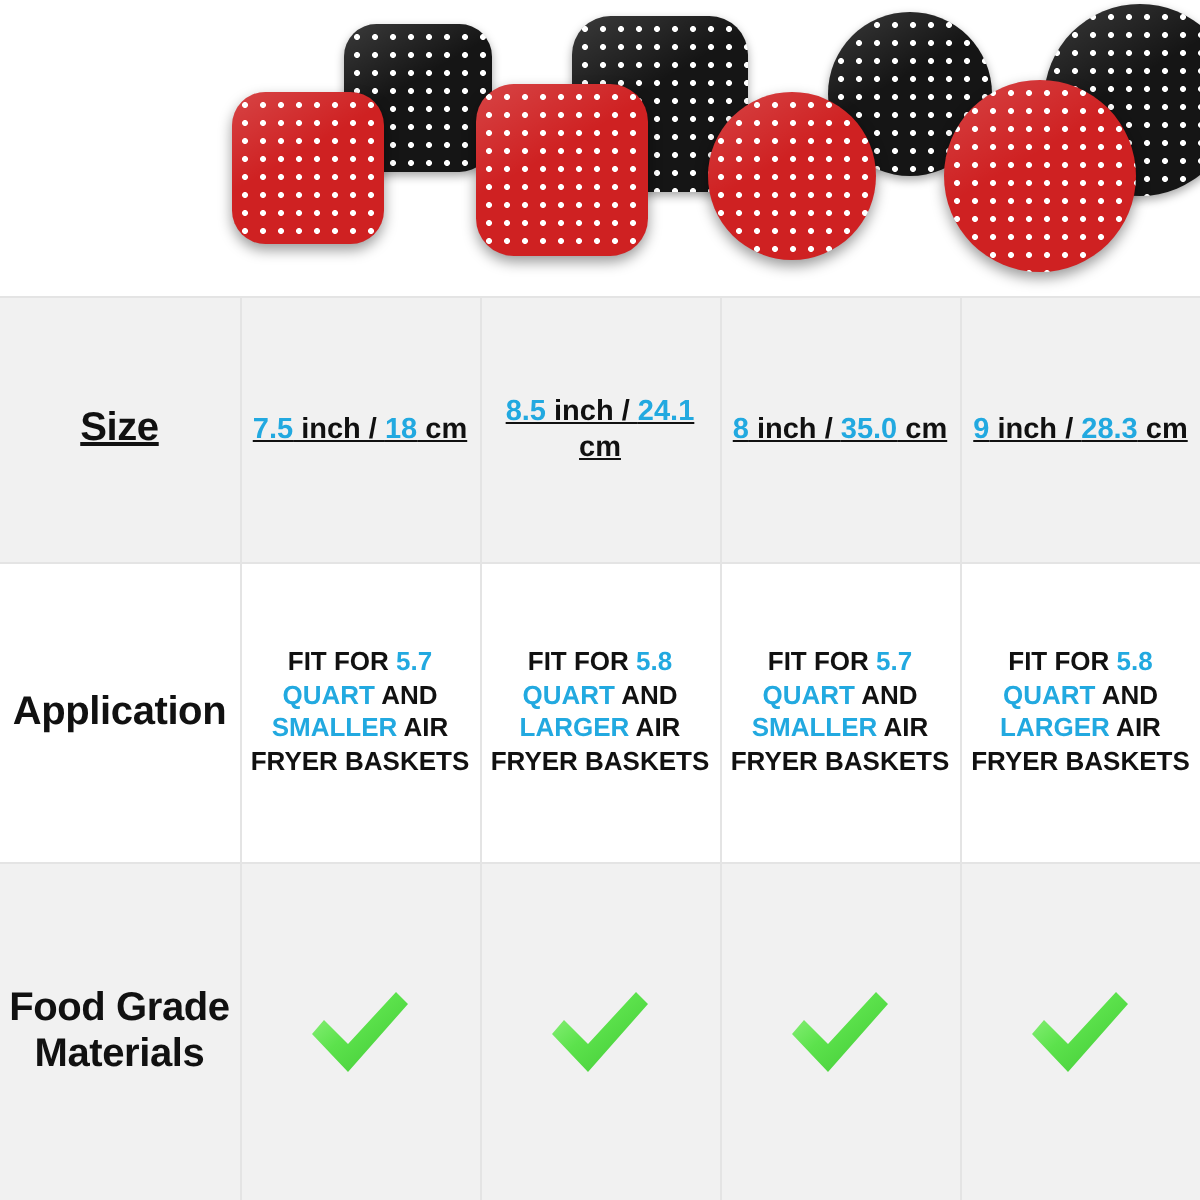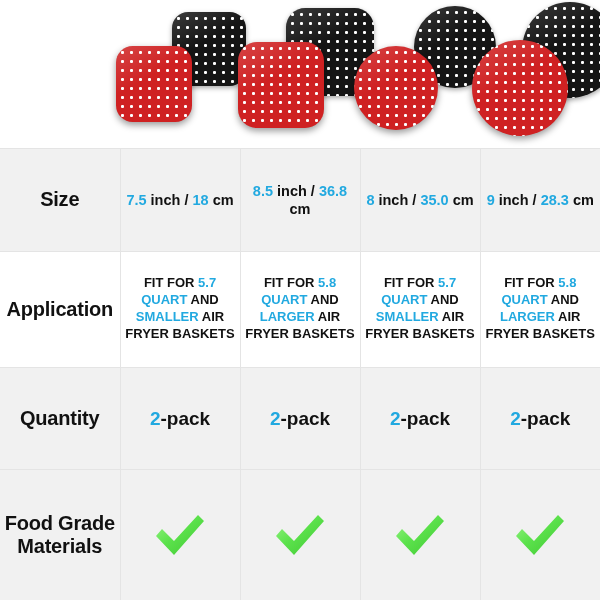--- a/index.html
+++ b/index.html
@@ -148,21 +148,21 @@
     color: #111111;
   }
   .cell-color {
     font-weight: bold;
     font-size: 14.5px;
     color: #111111;
   }
   .hl { color: #22a9e0; }
 
   
-  tr.r-size td  { height: 82px; }
+  tr.r-size td  { height: 82px; text-decoration: underline; }
   tr.r-app td   { height: 93px; }
   tr.r-qty td   { height: 82px; }
   tr.r-color td { height: 85px; }
   tr.r-food td  { height: 104px; }
 
   .check-wrap {
     display: flex;
     align-items: center;
     justify-content: center;
   }
@@ -201,40 +201,33 @@
       <col class="c-label">
       <col class="c-val">
       <col class="c-val">
       <col class="c-val">
       <col class="c-val">
     </colgroup>
     <tbody>
       <tr class="shade r-size">
         <td class="row-label">Size</td>
         <td class="cell-size"><span class="hl">7.5</span><span> inch / </span><span class="hl">18</span><span> cm</span></td>
-        <td class="cell-size"><span class="hl">8.5</span><span> inch / </span><span class="hl">36.8</span><span> cm</span></td>
+        <td class="cell-size"><span class="hl">8.5</span><span> inch / </span><span class="hl">24.1</span><span> cm</span></td>
         <td class="cell-size"><span class="hl">8</span><span> inch / </span><span class="hl">35.0</span><span> cm</span></td>
         <td class="cell-size"><span class="hl">9</span><span> inch / </span><span class="hl">28.3</span><span> cm</span></td>
       </tr>
 
       <tr class="plain r-app">
         <td class="row-label">Application</td>
         <td class="cell-app"><span>FIT FOR </span><span class="hl">5.7 QUART</span><span> AND </span><span class="hl">SMALLER</span><span> AIR FRYER BASKETS</span></td>
         <td class="cell-app"><span>FIT FOR </span><span class="hl">5.8 QUART</span><span> AND </span><span class="hl">LARGER</span><span> AIR FRYER BASKETS</span></td>
         <td class="cell-app"><span>FIT FOR </span><span class="hl">5.7 QUART</span><span> AND </span><span class="hl">SMALLER</span><span> AIR FRYER BASKETS</span></td>
         <td class="cell-app"><span>FIT FOR </span><span class="hl">5.8 QUART</span><span> AND </span><span class="hl">LARGER</span><span> AIR FRYER BASKETS</span></td>
       </tr>
 
-      <tr class="shade r-qty">
-        <td class="row-label">Quantity</td>
-        <td class="cell-qty"><span class="hl">2</span><span>-pack</span></td>
-        <td class="cell-qty"><span class="hl">2</span><span>-pack</span></td>
-        <td class="cell-qty"><span class="hl">2</span><span>-pack</span></td>
-        <td class="cell-qty"><span class="hl">2</span><span>-pack</span></td>
-      </tr>
 
 
       <tr class="shade r-food">
         <td class="row-label">Food Grade Materials</td>
         <td>
           <div class="check-wrap">
             <svg width="56" height="46" viewBox="0 0 56 46" aria-hidden="true">
               <defs>
                 <linearGradient id="ckg" x1="0" y1="0" x2="1" y2="1">
                   <stop offset="0%" stop-color="#9bf48a"></stop>

